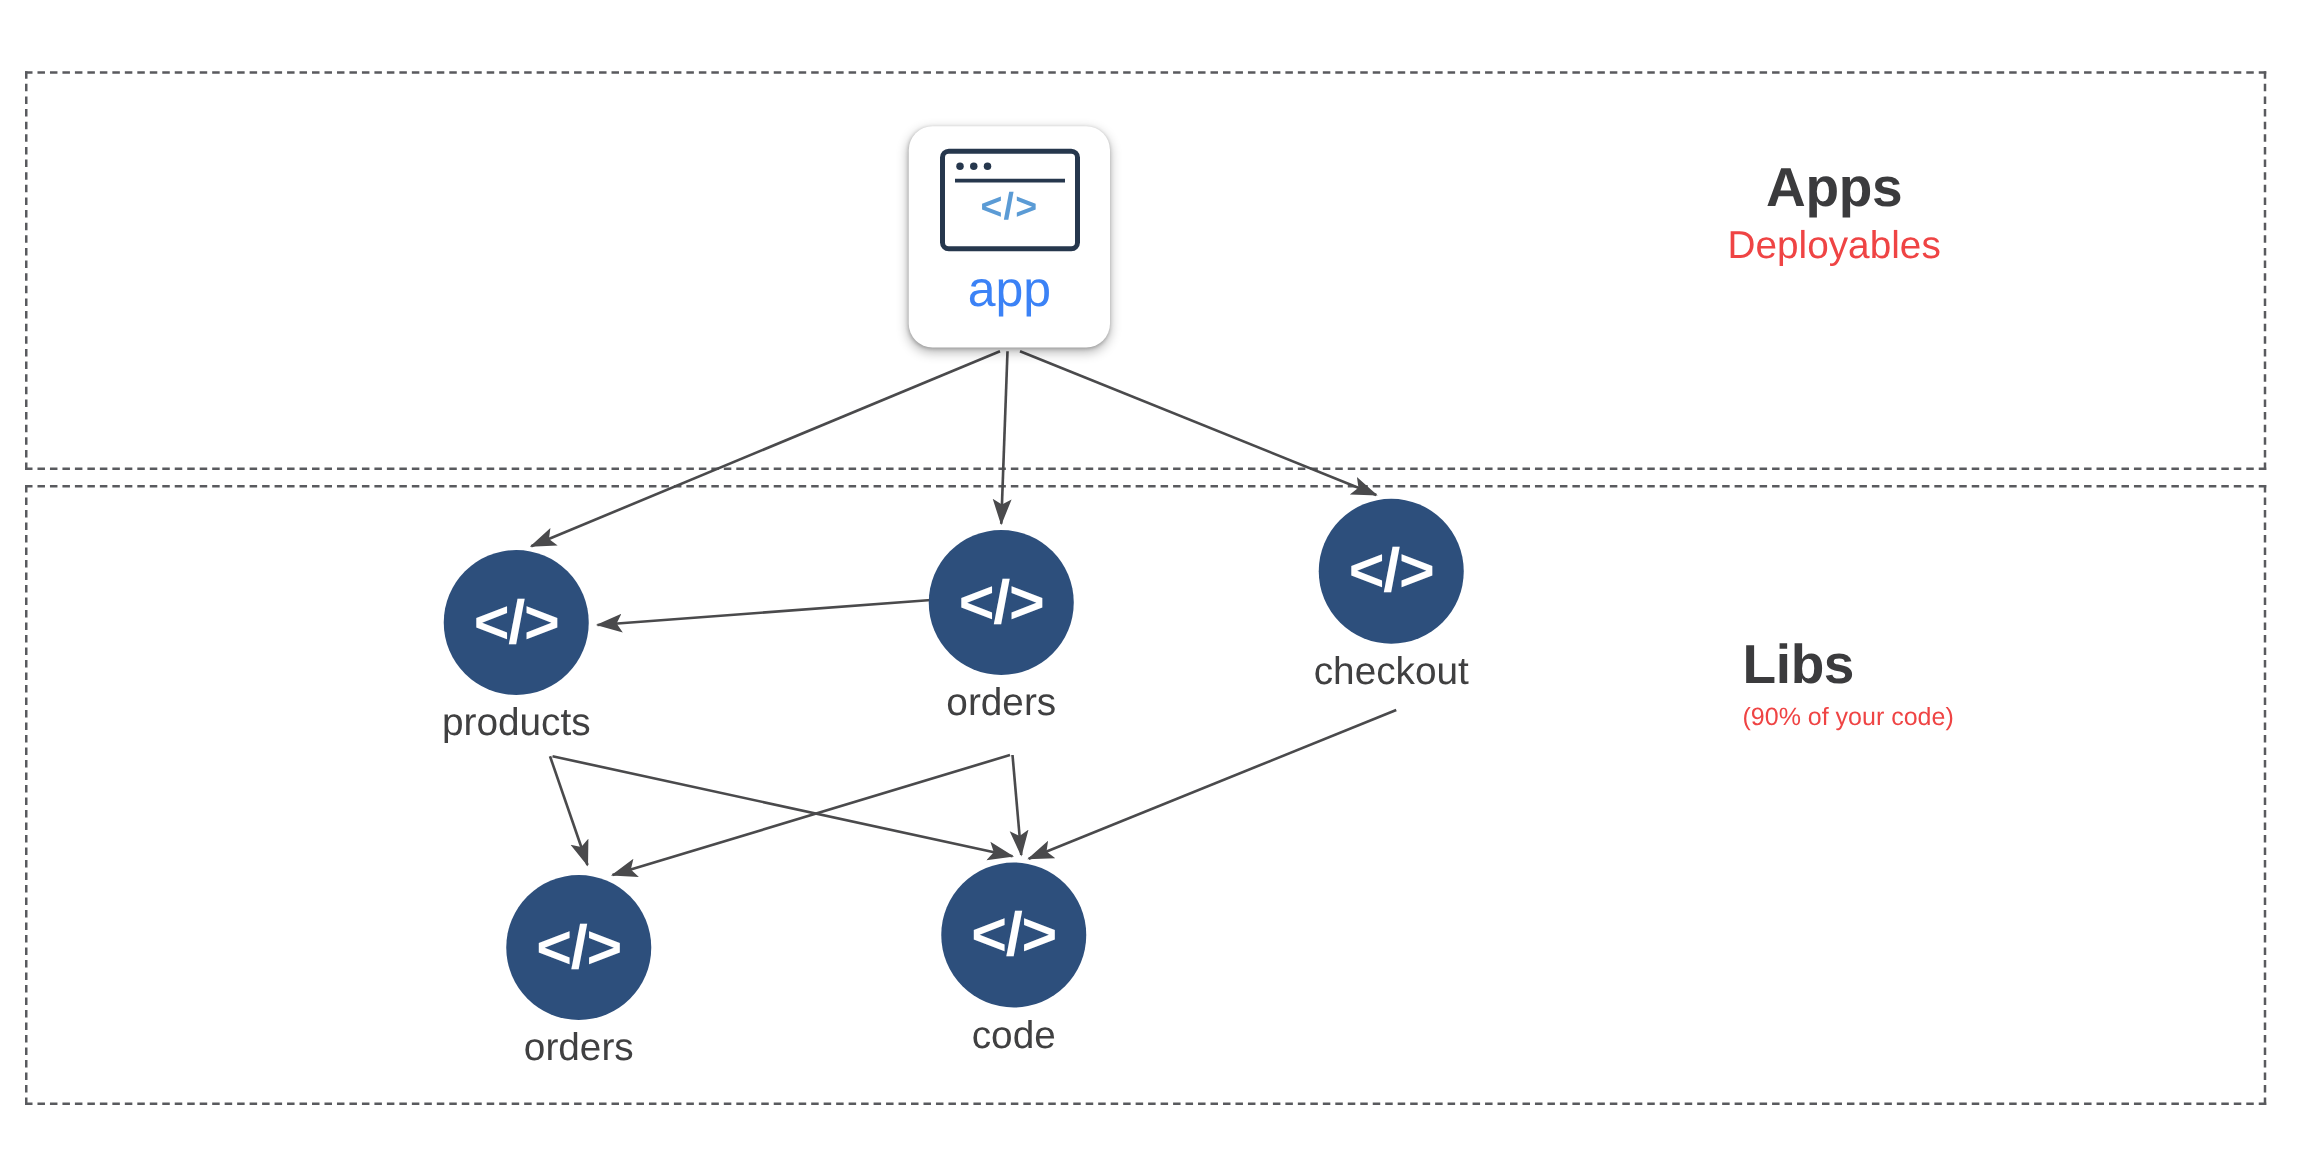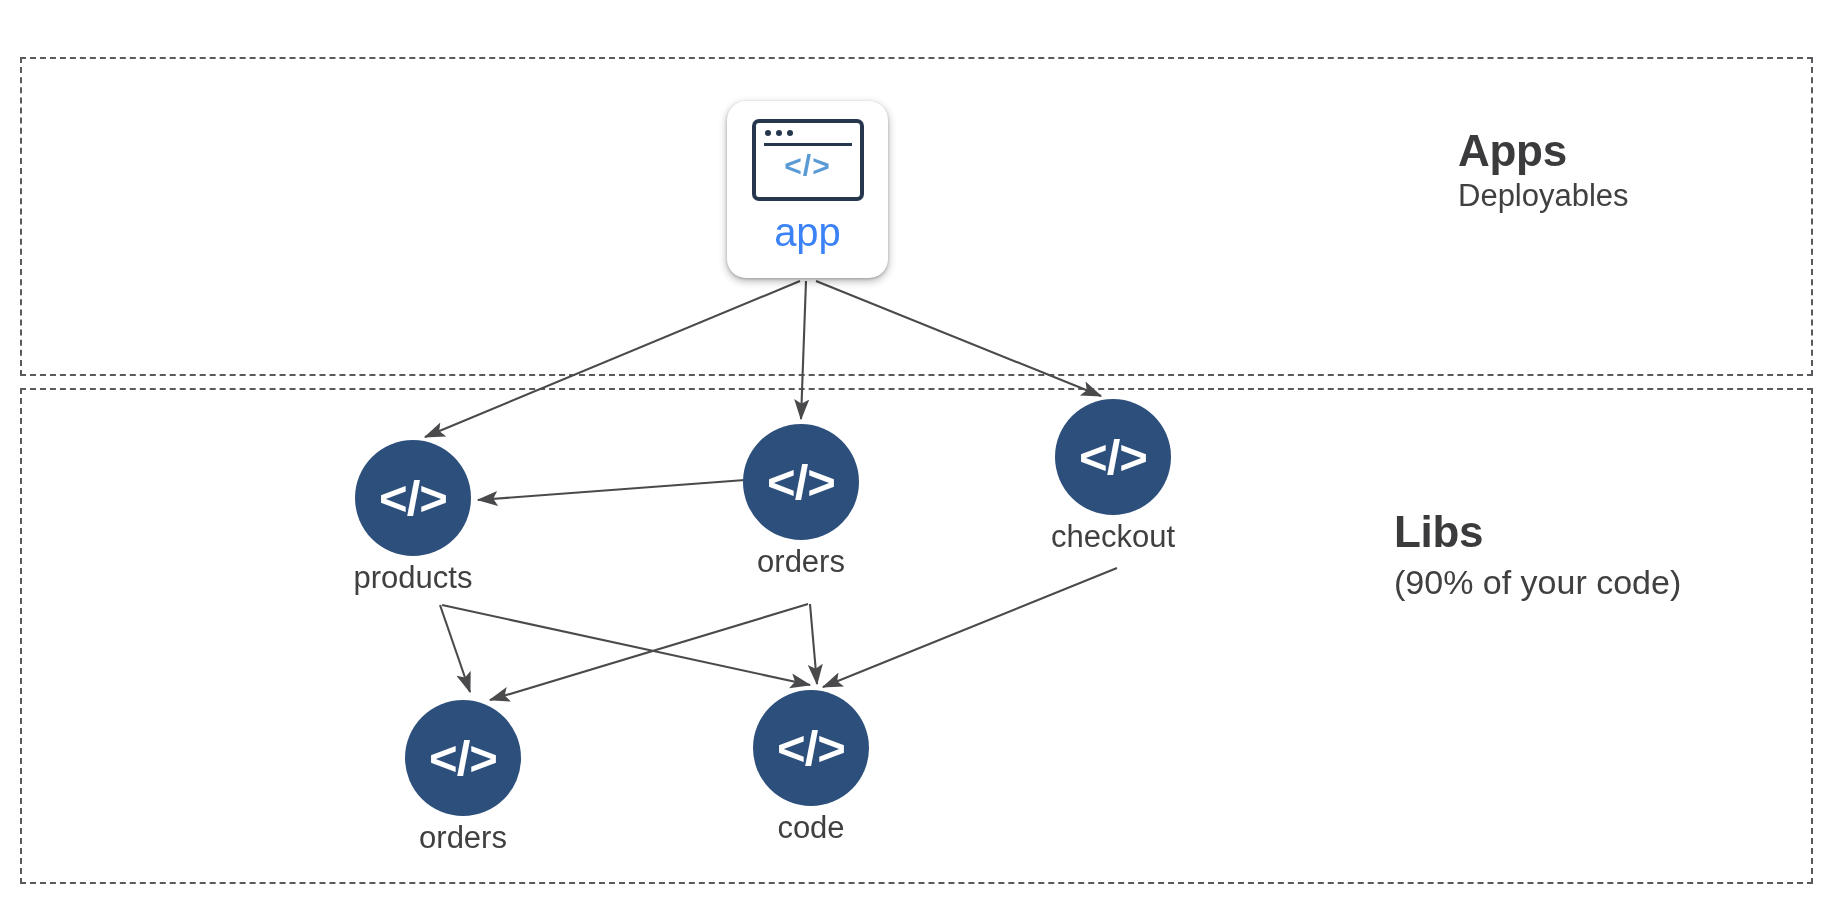--- a/index.html
+++ b/index.html
@@ -40,25 +40,25 @@
     font-size: 44px;
     font-weight: bold;
     letter-spacing: -0.3px;
     display: block;
     color: #3b3b3d;
   }
   .region-label .sub {
     font-size: 31px;
     font-weight: normal;
     display: block;
-    color: #404040;
+    color: #ef4444;
     margin-top: 4px;
   }
-  .region-label.small .sub { font-size: 34px; margin-top: 7px; }
-  #label-apps { left: 1458px; top: 126px; }
+  .region-label.small .sub { font-size: 20px; margin-top: 7px; }
+  #label-apps { left: 1382px; top: 126px; text-align: center; }
   #label-libs { left: 1394px; top: 507px; }
 
   
   #edges {
     position: absolute;
     left: 0; top: 0;
     width: 1838px; height: 920px;
     pointer-events: none;
   }
 

